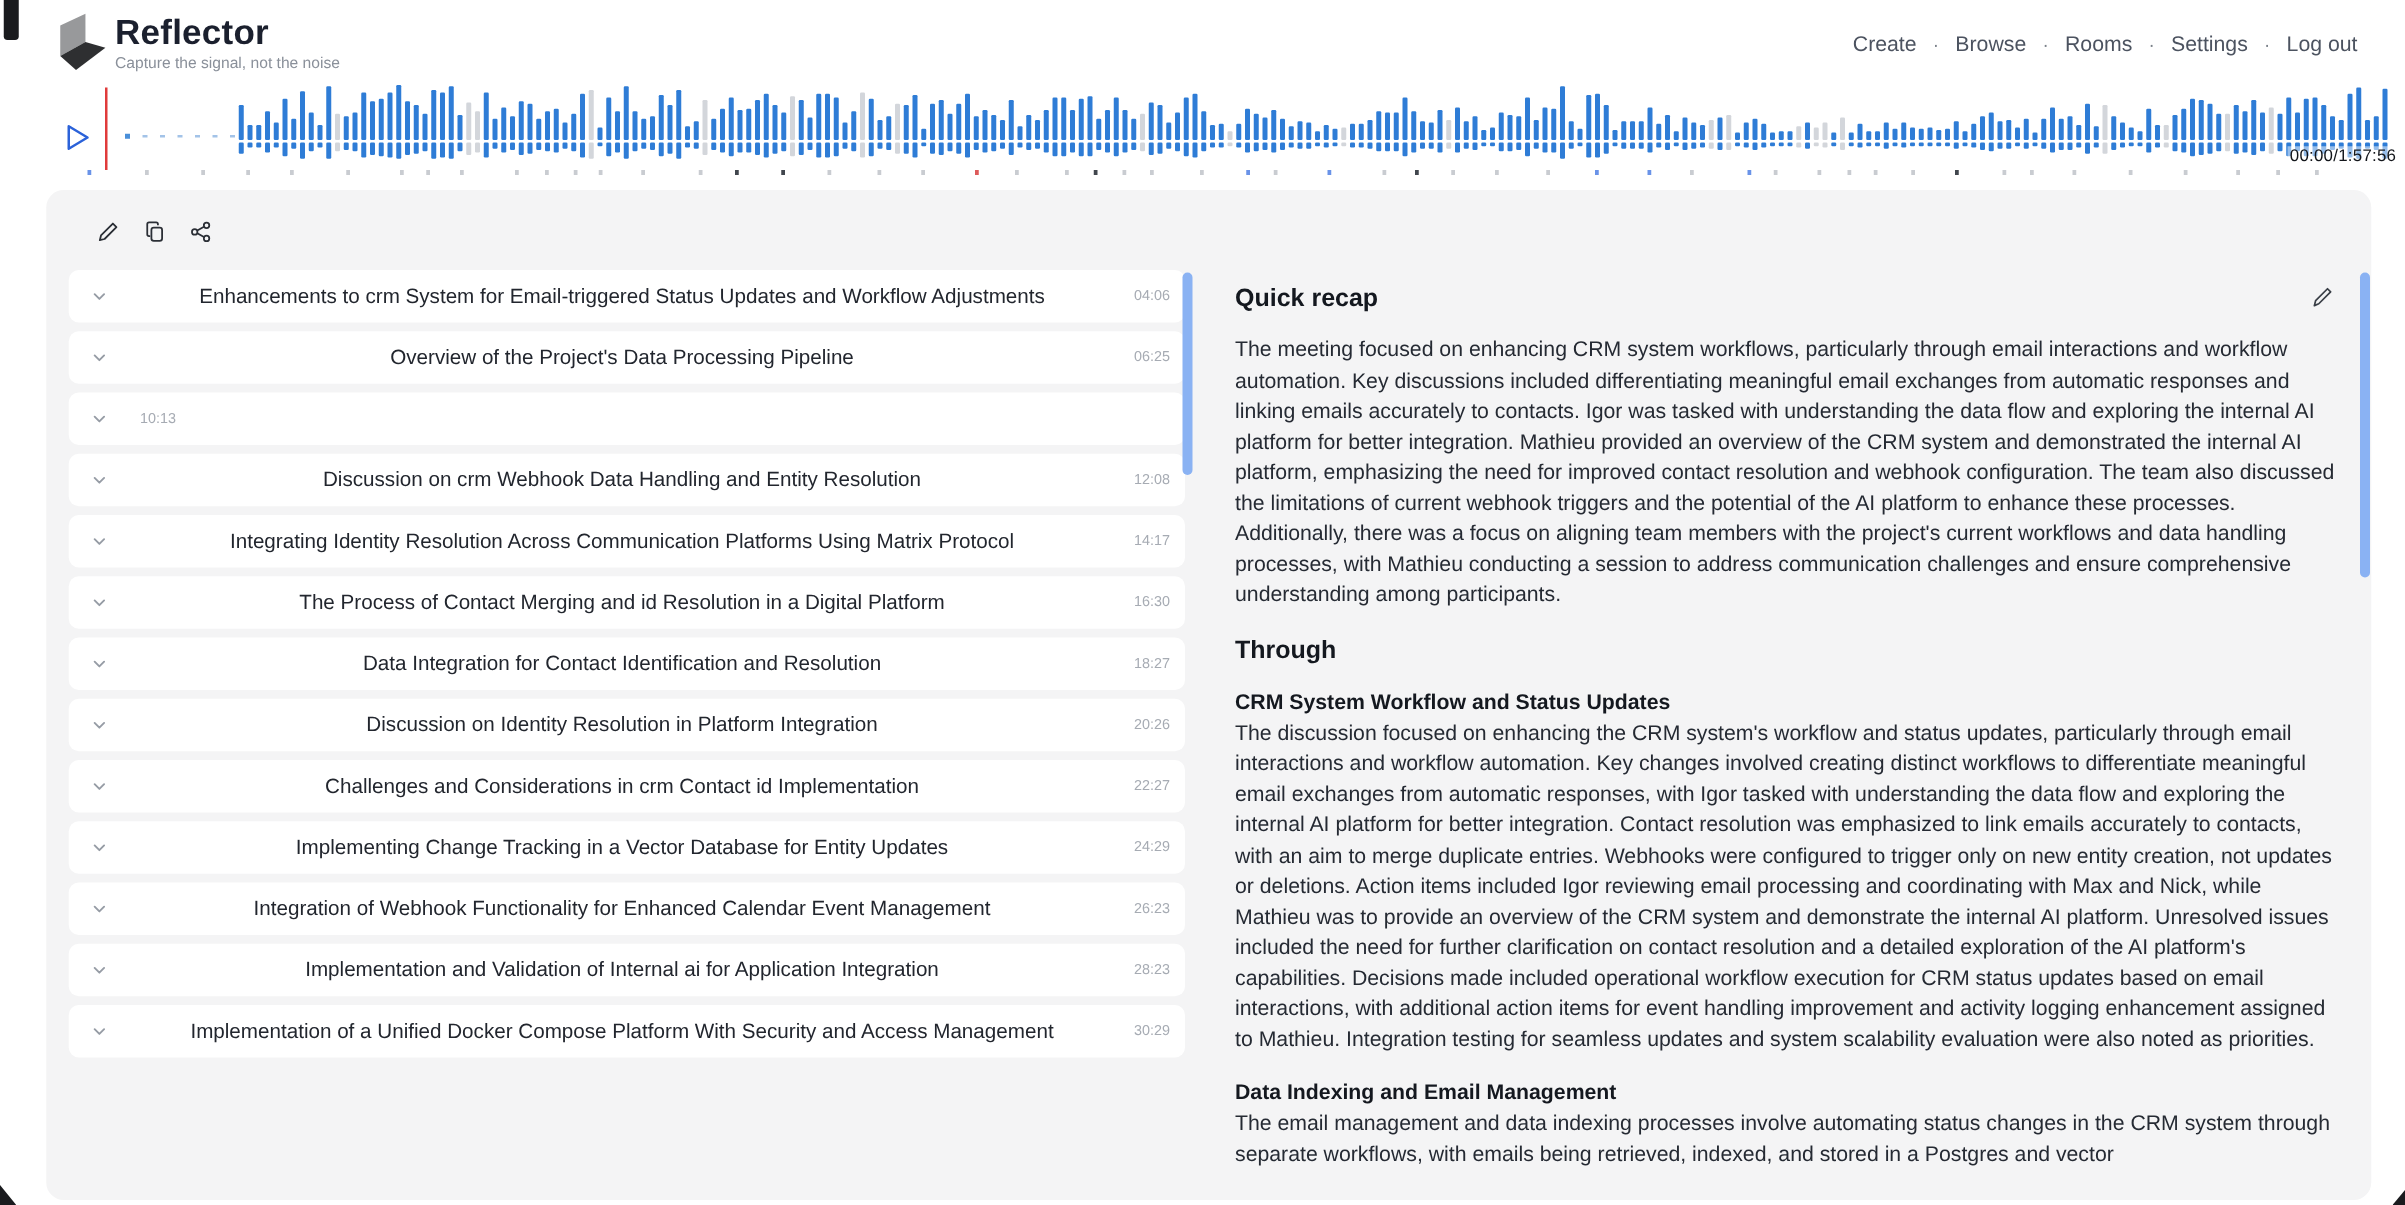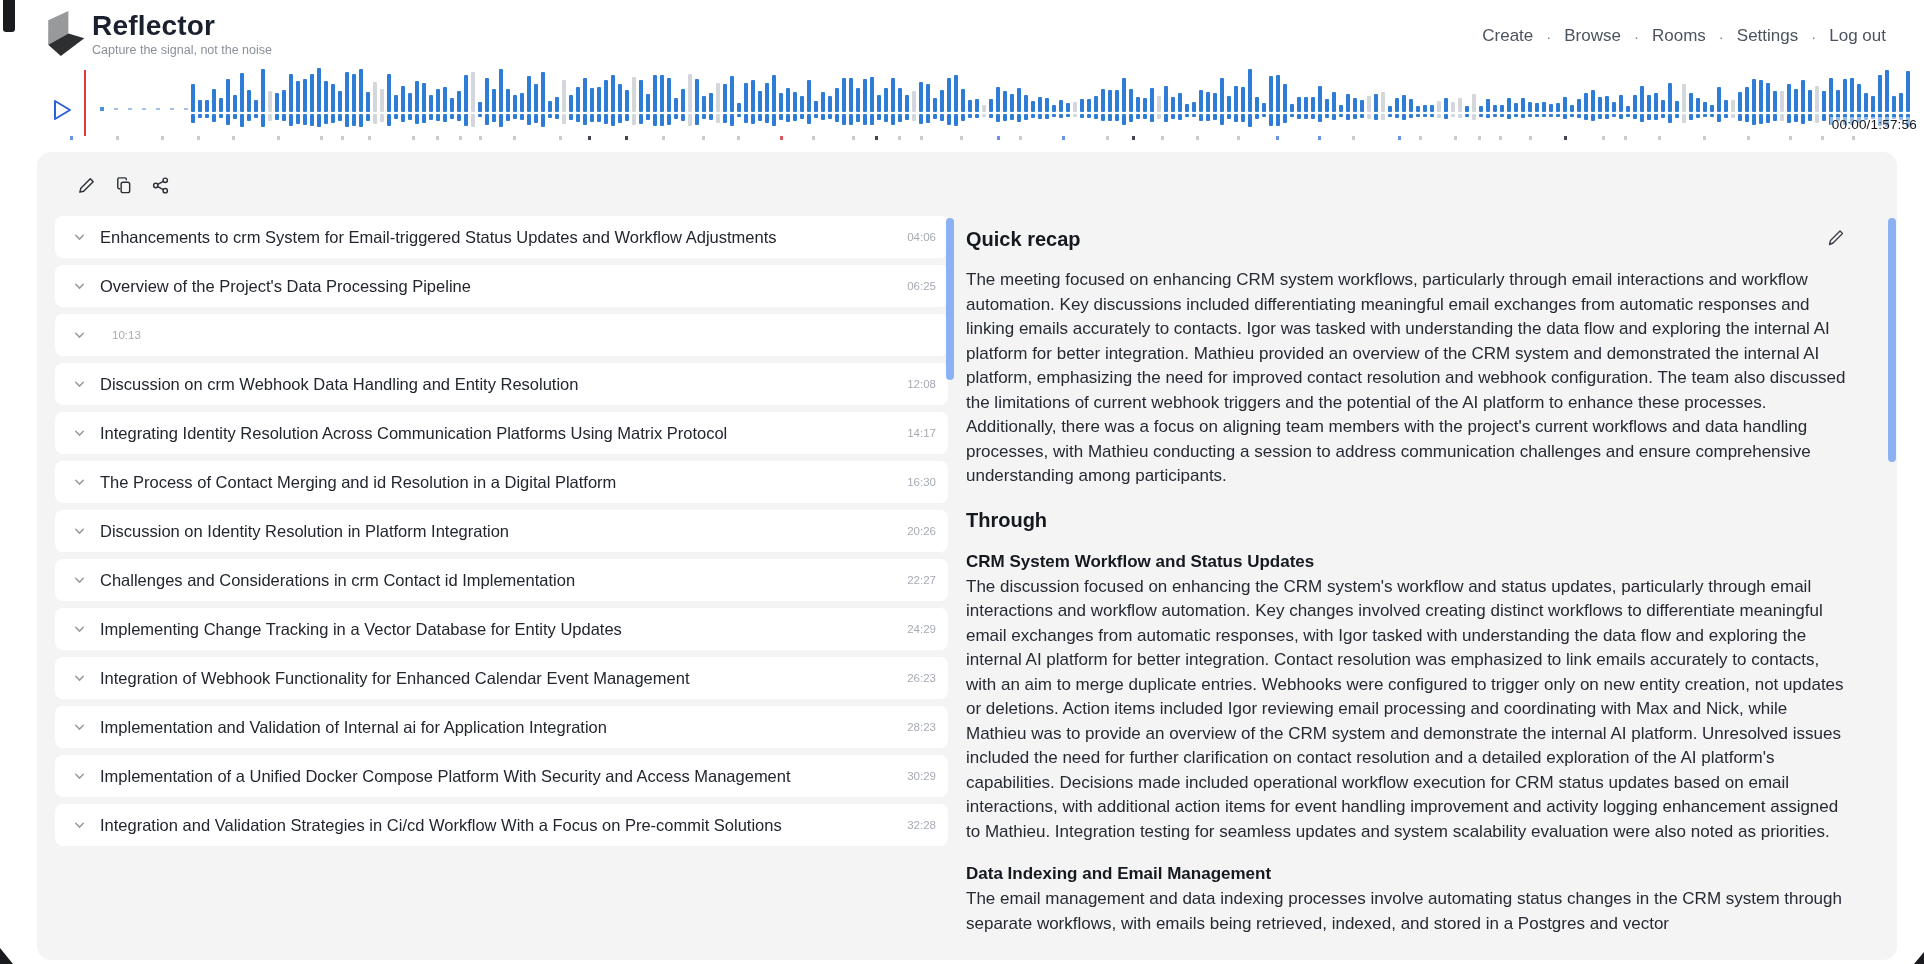--- a/index.html
+++ b/index.html
@@ -40,27 +40,27 @@
     background:#f4f4f5;border-radius:14px;overflow:hidden;}
   .title-row{position:absolute;left:18px;top:22px;display:flex;align-items:center;}
   .meeting-title{font-size:22px;font-weight:700;color:#14181f;letter-spacing:.1px;}
   .title-icons{display:flex;align-items:center;margin-left:20px;}
   .icon-btn{width:22px;height:22px;margin-right:15px;cursor:pointer;display:flex;align-items:center;justify-content:center;}
   
   .topics{position:absolute;left:18px;top:64px;width:893px;}
   .topic-row{height:42px;background:#ffffff;border-radius:8px;margin-bottom:7px;
     display:flex;align-items:center;padding:0 12px 0 18px;box-sizing:border-box;cursor:pointer;}
   .chev{width:13px;height:13px;margin-right:14px;flex:0 0 13px;display:flex;align-items:center;cursor:pointer;}
-  .topic-label{flex:1;font-size:16.5px;color:#22262e;white-space:nowrap;overflow:hidden;}
+  .topic-label{flex:1;font-size:16.5px;color:#22262e;white-space:nowrap;overflow:hidden;text-align:center;}
   .topic-time{font-size:11.5px;color:#a6abb3;margin-left:12px;}
   .scroll-thumb{position:absolute;width:8px;border-radius:4px;background:#8ab2f3;}
   #lthumb{left:909px;top:66px;height:162px;}
   #rthumb{left:1851px;top:66px;height:244px;}
   
-  .panel{position:absolute;left:929px;top:76px;width:884px;}
+  .panel{position:absolute;left:951px;top:76px;width:884px;}
   .panel-h{font-size:20px;font-weight:700;color:#14181f;margin:0 0 17px;}
   .panel-h.summary{margin:14px 0 20px;}
   .panel p{font-size:17px;line-height:24.5px;margin:0 0 20px;color:#252a33;}
   .sec-h{font-size:17px;font-weight:700;color:#14181f;margin:0 0 3px;}
   .panel-edit{position:absolute;top:0;right:4px;width:20px;height:20px;cursor:pointer;}
   
   .artifact{position:absolute;background:#1a1b1e;}
   .a-tl{left:3px;top:0;width:12px;height:32px;border-radius:0 0 3px 3px;}
   .a-bl{left:0;bottom:0;width:13px;height:16px;clip-path:polygon(0 0,0 100%,100% 100%);}
   .a-br{right:0;bottom:0;width:10px;height:12px;clip-path:polygon(100% 0,100% 100%,0 100%);}
@@ -1251,90 +1251,90 @@
   <div class="topic-row">
     <span class="chev">
       <svg width="13" height="13" viewBox="0 0 12 12">
             <polyline points="2.5,4 6,7.5 9.5,4" fill="none" stroke="#969ca5" stroke-width="1.4" stroke-linecap="round" stroke-linejoin="round"></polyline>
           </svg>
     </span>
     <span class="topic-label">The Process of Contact Merging and id Resolution in a Digital Platform</span>
     <span class="topic-time">16:30</span>
   </div>
 
-
   <div class="topic-row">
     <span class="chev">
       <svg width="13" height="13" viewBox="0 0 12 12">
             <polyline points="2.5,4 6,7.5 9.5,4" fill="none" stroke="#969ca5" stroke-width="1.4" stroke-linecap="round" stroke-linejoin="round"></polyline>
           </svg>
     </span>
-    <span class="topic-label">Discussion on Identity Resolution in Platform Integration</span>
-    <span class="topic-time">20:26</span>
+    <span class="topic-label">Data Integration for Contact Identification and Resolution</span>
+    <span class="topic-time">18:27</span>
   </div>
 
   <div class="topic-row">
     <span class="chev">
       <svg width="13" height="13" viewBox="0 0 12 12">
             <polyline points="2.5,4 6,7.5 9.5,4" fill="none" stroke="#969ca5" stroke-width="1.4" stroke-linecap="round" stroke-linejoin="round"></polyline>
           </svg>
     </span>
-    <span class="topic-label">Challenges and Considerations in crm Contact id Implementation</span>
-    <span class="topic-time">22:27</span>
+    <span class="topic-label">Discussion on Identity Resolution in Platform Integration</span>
+    <span class="topic-time">20:26</span>
   </div>
 
   <div class="topic-row">
     <span class="chev">
       <svg width="13" height="13" viewBox="0 0 12 12">
             <polyline points="2.5,4 6,7.5 9.5,4" fill="none" stroke="#969ca5" stroke-width="1.4" stroke-linecap="round" stroke-linejoin="round"></polyline>
           </svg>
     </span>
-    <span class="topic-label">Implementing Change Tracking in a Vector Database for Entity Updates</span>
-    <span class="topic-time">24:29</span>
+    <span class="topic-label">Challenges and Considerations in crm Contact id Implementation</span>
+    <span class="topic-time">22:27</span>
   </div>
 
   <div class="topic-row">
     <span class="chev">
       <svg width="13" height="13" viewBox="0 0 12 12">
             <polyline points="2.5,4 6,7.5 9.5,4" fill="none" stroke="#969ca5" stroke-width="1.4" stroke-linecap="round" stroke-linejoin="round"></polyline>
           </svg>
     </span>
-    <span class="topic-label">Integration of Webhook Functionality for Enhanced Calendar Event Management</span>
-    <span class="topic-time">26:23</span>
+    <span class="topic-label">Implementing Change Tracking in a Vector Database for Entity Updates</span>
+    <span class="topic-time">24:29</span>
   </div>
 
   <div class="topic-row">
     <span class="chev">
       <svg width="13" height="13" viewBox="0 0 12 12">
             <polyline points="2.5,4 6,7.5 9.5,4" fill="none" stroke="#969ca5" stroke-width="1.4" stroke-linecap="round" stroke-linejoin="round"></polyline>
           </svg>
     </span>
-    <span class="topic-label">Implementation and Validation of Internal ai for Application Integration</span>
-    <span class="topic-time">28:23</span>
+    <span class="topic-label">Integration of Webhook Functionality for Enhanced Calendar Event Management</span>
+    <span class="topic-time">26:23</span>
   </div>
 
   <div class="topic-row">
     <span class="chev">
       <svg width="13" height="13" viewBox="0 0 12 12">
             <polyline points="2.5,4 6,7.5 9.5,4" fill="none" stroke="#969ca5" stroke-width="1.4" stroke-linecap="round" stroke-linejoin="round"></polyline>
           </svg>
     </span>
-    <span class="topic-label">Implementation of a Unified Docker Compose Platform With Security and Access Management</span>
-    <span class="topic-time">30:29</span>
+    <span class="topic-label">Implementation and Validation of Internal ai for Application Integration</span>
+    <span class="topic-time">28:23</span>
   </div>
 
   <div class="topic-row">
     <span class="chev">
       <svg width="13" height="13" viewBox="0 0 12 12">
             <polyline points="2.5,4 6,7.5 9.5,4" fill="none" stroke="#969ca5" stroke-width="1.4" stroke-linecap="round" stroke-linejoin="round"></polyline>
           </svg>
     </span>
-    <span class="topic-label">Integration and Validation Strategies in Ci/cd Workflow With a Focus on Pre-commit Solutions</span>
-    <span class="topic-time">32:28</span>
-  </div>
+    <span class="topic-label">Implementation of a Unified Docker Compose Platform With Security and Access Management</span>
+    <span class="topic-time">30:29</span>
+  </div>
+
 </div>
   <div class="scroll-thumb" id="lthumb"></div>
 
   <div class="panel">
     <div class="panel-edit">
       <span>
         <svg width="20" height="20" viewBox="0 0 20 20">
             <path d="M3.5 16.5l1-4L14 3l2.5 2.5L7 15l-3.5 1.5z" fill="none" stroke="#3a3f47" stroke-width="1.4" stroke-linejoin="round"></path>
           </svg>
       </span>

